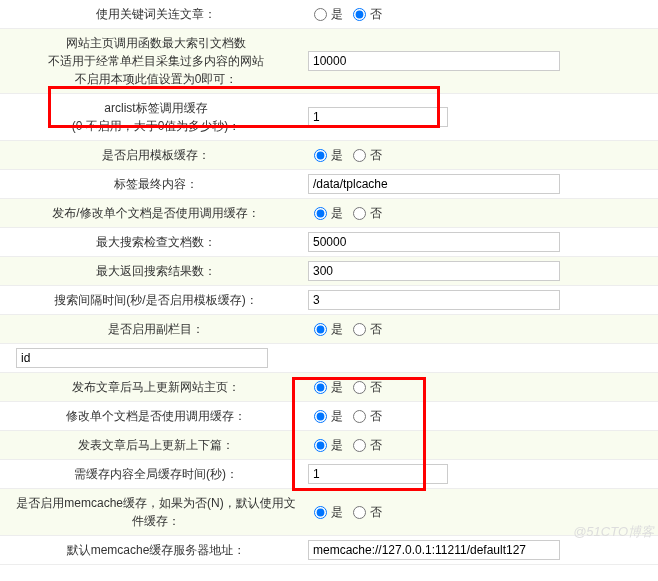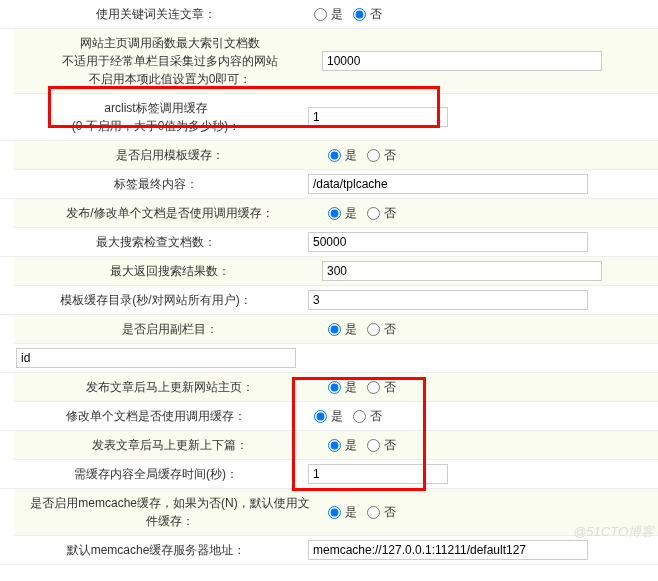--- a/index.html
+++ b/index.html
@@ -11,21 +11,21 @@
     background: #fff;
     width: 658px;
   }
   .form-container { width: 658px; }
   .row {
     display: flex;
     border-bottom: 1px solid #ededed;
     min-height: 28px;
     padding-left: 10px;
   }
-  .row.alt { background: #f9fcef; margin-left: 14px; }
+  .row.alt { background: #f9fcef; }
   .label-cell {
     width: 292px;
     min-width: 292px;
     text-align: center;
     padding: 5px 6px;
     display: flex;
     align-items: center;
     justify-content: center;
     flex-direction: column;
     line-height: 1.5;
@@ -35,21 +35,21 @@
     padding: 4px 6px;
     display: flex;
     align-items: center;
     gap: 4px;
   }
   input[type="text"] {
     border: 1px solid #ccc;
     padding: 2px 4px;
     font-size: 12px;
     height: 20px;
-    width: 280px;
+    width: 252px;
     font-family: inherit;
   }
   input[type="text"].short { width: 140px; }
   input[type="radio"] { margin: 0 2px 0 6px; vertical-align: middle; }
   .radio-wrap { display: inline-flex; align-items: center; gap: 2px; }
   .radio-label { font-size: 12px; }
   .highlight-1 {
     position: absolute;
     border: 3px solid #ff0000;
     pointer-events: none;
@@ -158,21 +158,21 @@
     <div class="row alt">
       <div class="label-cell">
         <span>最大返回搜索结果数：</span>
       </div>
       <div class="value-cell">
         <input type="text" value="300" style="">
       </div>
     </div>
     <div class="row">
       <div class="label-cell">
-        <span>模板缓存目录(秒/对网站所有用户)：</span>
+        <span>搜索间隔时间(秒/是否启用模板缓存)：</span>
       </div>
       <div class="value-cell">
         <input type="text" value="3" style="">
       </div>
     </div>
     <div class="row alt">
       <div class="label-cell">
         <span>是否启用副栏目：</span>
       </div>
       <div class="value-cell">

